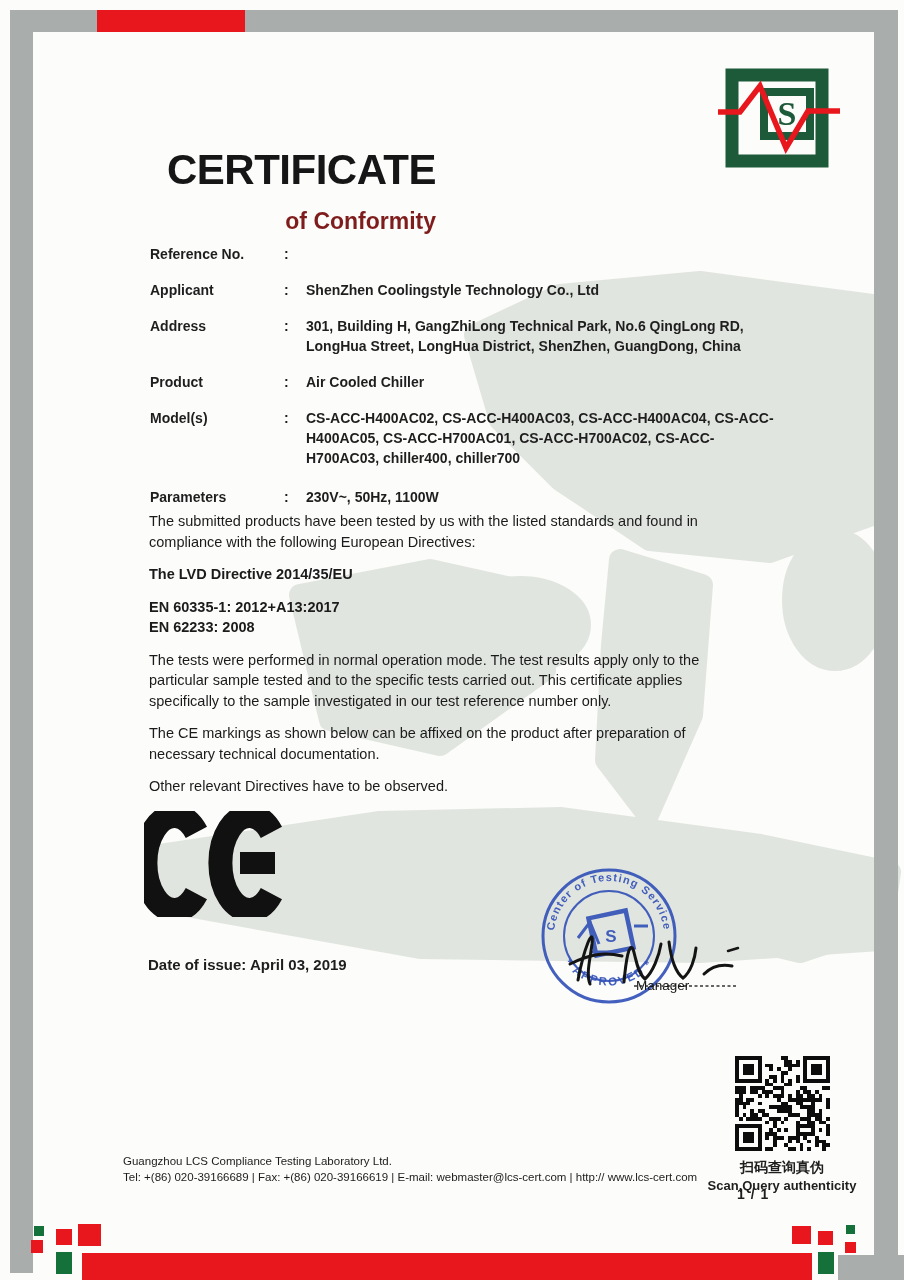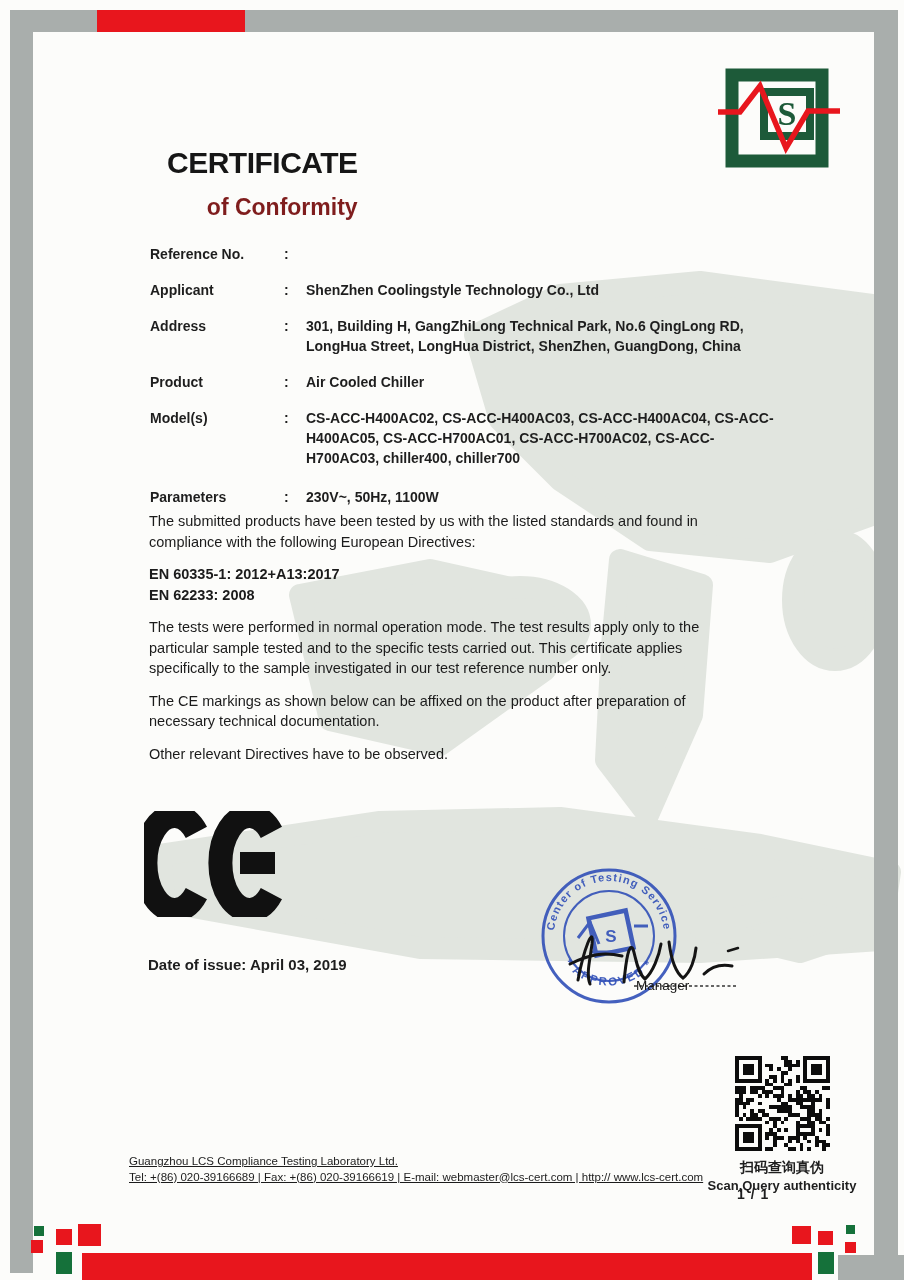--- a/index.html
+++ b/index.html
@@ -18,21 +18,21 @@
   .red-top    { position:absolute; left:97px; top:10px; width:148px; height:22px; background:#e8161d; }
   .red-bottom { position:absolute; left:82px; top:1253px; width:730px; height:27px; background:#e8161d; }
   .sq { position:absolute; }
   .sq.red { background:#e8161d; } .sq.green { background:#15713a; }
   
   .watermark { position:absolute; left:0; top:0; }
   
   .logo { position:absolute; left:712px; top:68px; }
   
   .title-block { position:absolute; left:167px; top:146px; }
-  .title-main { font-size:30px; font-weight:bold; letter-spacing:-0.5px; color:#161616; }
+  .title-main { font-size:42px; font-weight:bold; letter-spacing:-0.5px; color:#161616; }
   .title-sub  { font-size:23px; font-weight:bold; margin-top:14px; color:#7f1d1d;text-align:right; }
   
   .fields { position:absolute; left:150px; top:244px; width:645px; font-size:14px; font-weight:bold; line-height:20px; }
   .frow { display:grid; grid-template-columns:134px 22px 478px; margin-bottom:16px; }
   .frow .colon { text-align:left; }
   .frow.model { margin-bottom:19px; }
   
   .bodytext { position:absolute; left:149px; top:511px; width:594px; font-size:14.5px; line-height:20.5px; color:#1b1b1b; }
   .bodytext p { margin-bottom:12px; }
   .bodytext .bold { font-weight:bold; }
@@ -42,21 +42,21 @@
   .date-line { position:absolute; left:148px; top:956px; font-size:15px; font-weight:bold; }
   
   .stamp-sig { position:absolute; left:532px; top:852px; width:240px; height:160px; }
   .manager-label { position:absolute; left:104px; top:126px; font-size:13.5px; color:#161616; }
   
   .qr-block { position:absolute; left:692px; top:1056px; width:180px; text-align:center; }
   .qr-code { display:inline-block; }
   .qr-cap-zh { font-size:14px; font-weight:bold; margin-top:4px; }
   .qr-cap-en { font-size:13px; font-weight:bold; margin-top:1px; }
   
-  .footer { position:absolute; left:129px; top:1154px; font-size:11.5px; line-height:15.5px; color:#1c1c1c;text-decoration:underline; }
+  .footer { position:absolute; left:123px; top:1154px; font-size:11.5px; line-height:15.5px; color:#1c1c1c; }
   .page-number { position:absolute; left:737px; top:1186px; font-size:14px; font-weight:bold; letter-spacing:1px;text-align:right; }
 </style>
 </head>
 <body>
 
 <div class="page">
 
   <svg class="watermark" width="904" height="1280" aria-hidden="true">
     <g fill="#e1e5df" stroke="#e1e5df" stroke-width="22" stroke-linejoin="round">
       <path d="M475,335 L560,295 L700,282 L872,305 L872,515 L770,552 L650,540 L560,480 L500,420 Z"></path>
@@ -127,20 +127,21 @@
     </div>
     <div class="frow">
       <span>Parameters</span>
         <span class="colon">:</span>
         <span>230V~, 50Hz, 1100W</span>
     </div>
   </div>
 
   <div class="bodytext">
     <p>The submitted products have been tested by us with the listed standards and found in compliance with the following European Directives:</p>
+    <p class="bold">The LVD Directive 2014/35/EU</p>
     <p class="bold tight">EN 60335-1: 2012+A13:2017</p>
     <p class="bold">EN 62233: 2008</p>
     <p>The tests were performed in normal operation mode. The test results apply only to the particular sample tested and to the specific tests carried out. This certificate applies specifically to the sample investigated in our test reference number only.</p>
     <p>The CE markings as shown below can be affixed on the product after preparation of necessary technical documentation.</p>
     <p>Other relevant Directives have to be observed.</p>
   </div>
 
   <svg class="ce-mark" width="165" height="106" viewBox="0 0 165 106" aria-hidden="true">
     <path d="M52.4 21.4 A29 47 0 1 0 52.4 82.6" fill="none" stroke="#111111" stroke-width="24"></path>
     <path d="M127.4 21.4 A29 47 0 1 0 127.4 82.6" fill="none" stroke="#111111" stroke-width="24"></path>

